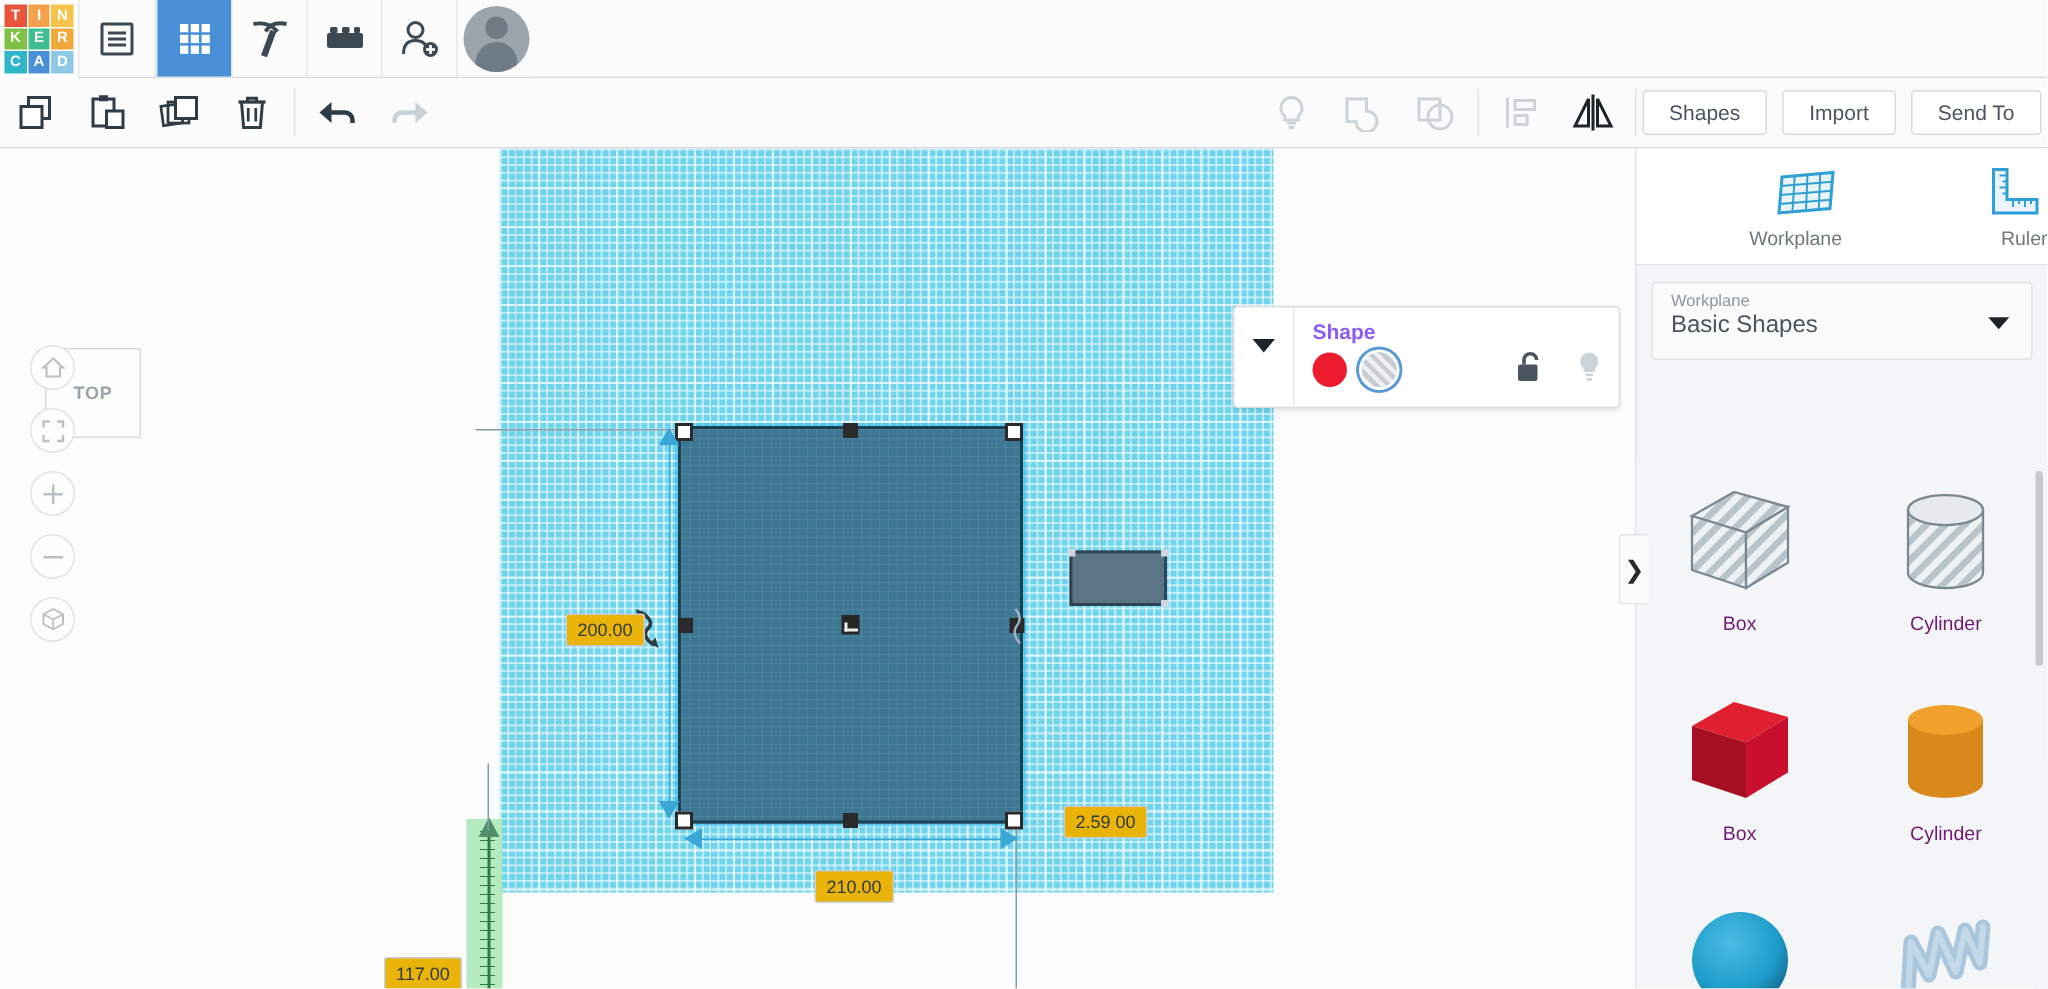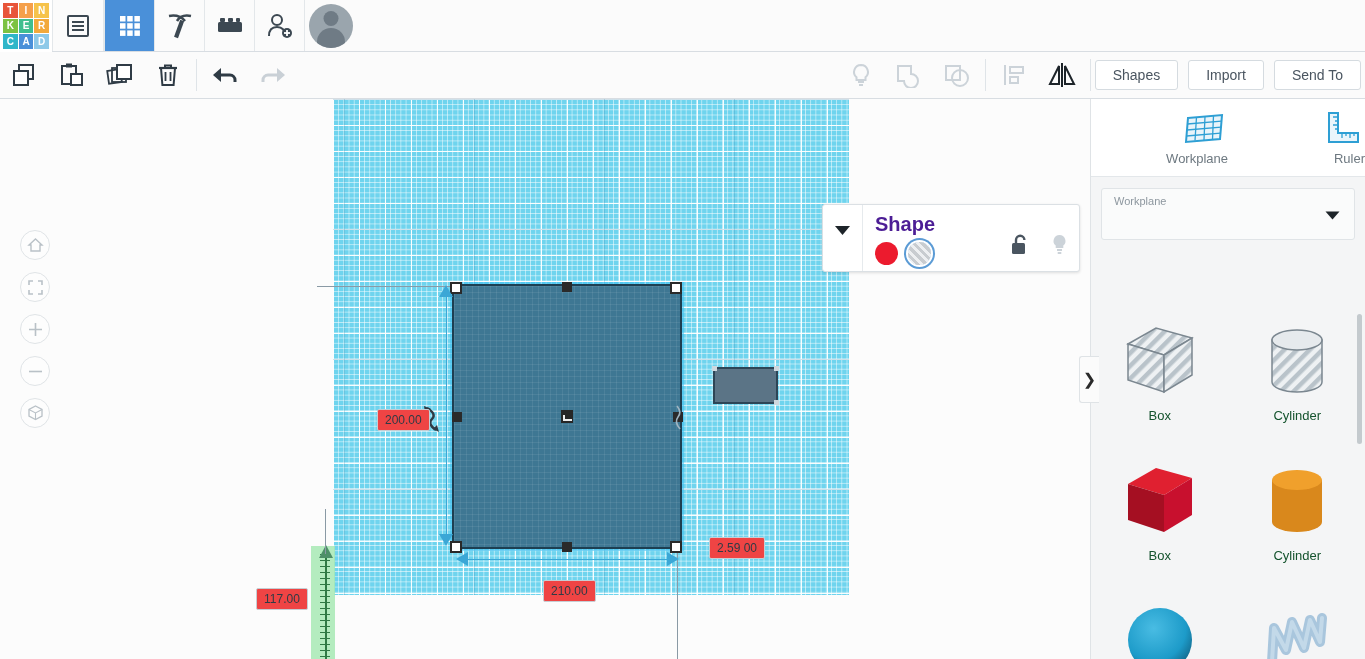--- a/index.html
+++ b/index.html
@@ -152,21 +152,21 @@
     border-left:2px solid #eee; border-bottom:2px solid #eee;
   }
   .small-rect {
     position:absolute; left:713px; top:268px; width:65px; height:37px;
     background:#5b7486; border:2px solid #2d4556;
   }
   .small-rect .sh { position:absolute; width:5px;height:5px;background:#cfd8de; }
 
   
   .dim {
-    position:absolute; background:#ef4444; border:1px solid #c6ced4; border-radius:2px;
+    position:absolute; background:#eab308; border:1px solid #c6ced4; border-radius:2px;
     font-size:12px; color:#2f3b45; padding:3px 7px; white-space:nowrap; z-index:8;
   }
   .rot-icon { position:absolute; z-index:8; }
 
   
   .arw { position:absolute; z-index:7; }
   .arw-up { border-left:7px solid transparent; border-right:7px solid transparent; border-bottom:12px solid #3ba7d6; width:0;height:0; }
   .arw-dn { border-left:7px solid transparent; border-right:7px solid transparent; border-top:12px solid #3ba7d6; width:0;height:0; }
   .arw-lf { border-top:7px solid transparent; border-bottom:7px solid transparent; border-right:12px solid #3ba7d6; width:0;height:0; }
   .arw-rt { border-top:7px solid transparent; border-bottom:7px solid transparent; border-left:12px solid #3ba7d6; width:0;height:0; }
@@ -178,21 +178,21 @@
     position:absolute; left:822px; top:105px; width:258px; height:68px;
     background:#fff; border:1px solid #dbe0e4; border-radius:3px;
     display:flex; align-items:stretch; z-index:20;
     box-shadow: 0 1px 3px rgba(0,0,0,.12);
   }
   .sp-chev {
     width:40px; display:flex; align-items:flex-start; justify-content:center; padding-top:20px;
     border-right:1px solid #e6eaed; cursor:pointer;
   }
   .sp-body { flex:1; padding:8px 12px 0 12px; position:relative; }
-  .sp-title { font-size:20px; color:#4c1d95; font-weight:bold; margin-bottom:6px; }
+  .sp-title { font-size:14px; color:#8b5cf6; font-weight:bold; margin-bottom:6px; }
   .sw-row { display:flex; align-items:center; gap:10px; }
   .sw-solid { width:23px;height:23px;border-radius:50%; background:#ec1b2e; cursor:pointer; }
   .sw-hole {
     width:23px;height:23px;border-radius:50%; cursor:pointer;
     background: repeating-linear-gradient(45deg,#c8ccd0 0 3px,#edeff1 3px 6px);
     box-shadow: 0 0 0 2px #fff, 0 0 0 4px #5b9bd5;
   }
   .sp-right { position:absolute; right:10px; top:28px; display:flex; gap:20px; align-items:center; }
 
   
@@ -229,21 +229,21 @@
   .rp-select .val { font-size:16px; color:#4a5560; margin-top:1px; }
   .rp-select .cv { position:absolute; right:14px; top:22px; }
   .rp-grid {
     position:absolute; left:0; top:209px; width:275px; height:351px;
     display:grid; grid-template-columns: 1fr 1fr; overflow:hidden; background:#f4f5f6;
   }
   .rp-item {
     display:flex; flex-direction:column; align-items:center; justify-content:flex-start;
     padding-top:14px; height:140px; cursor:pointer;
   }
-  .rp-item .name { font-size:13px; color:#14532d; margin-top:8px; }
+  .rp-item .name { font-size:13px; color:#701a75; margin-top:8px; }
   .rp-scroll {
     position:absolute; right:3px; top:215px; width:5px; height:130px;
     background:#c4cace; border-radius:3px;
   }
   .rp-collapse {
     position:absolute; left:1079px; top:356px; width:20px; height:47px;
     background:#fbfbfb; border:1px solid #dfe3e6; border-right:none;
     border-radius:3px 0 0 3px; display:flex;align-items:center;justify-content:center;
     font-size:16px; color:#2a2a2a; cursor:pointer; z-index:15;
   }
@@ -451,21 +451,21 @@
       <path d="M4 2 L11 5 L5 9 Z" fill="#2f3b45"></path>
       <path d="M19 28 L13 25 L17 21 Z" fill="#2f3b45"></path>
     </svg>
     <svg class="rot-icon" style="left:672px;top:305px;" width="14" height="28" viewBox="0 0 14 28">
       <path d="M5 2 Q10 8 6 13 Q2 18 8 25" stroke="#9fb4c1" stroke-width="1.6" fill="none"></path>
     </svg>
 
     <div class="dim" style="left:377px;top:310px;">200.00</div>
     <div class="dim" style="left:543px;top:481px;">210.00</div>
     <div class="dim" style="left:709px;top:438px;">2.59 00</div>
-    <div class="dim" style="left:256px;top:489px;text-align:right;">117.00</div>
+    <div class="dim" style="left:256px;top:539px;text-align:right;">117.00</div>
 
     <div class="shape-panel">
       <div class="sp-chev">
         <svg width="17" height="11" viewBox="0 0 17 11">
           <path d="M1 1 L8.5 10 L16 1 Z" fill="#1d2429"></path>
         </svg>
       </div>
       <div class="sp-body">
         <div class="sp-title">Shape</div>
         <div class="sw-row">
@@ -478,20 +478,21 @@
             <path d="M6 9 V6 a4.2 4.2 0 0 1 8.4 0" fill="none" stroke="#4a5560" stroke-width="2.4"></path>
           </svg>
           <svg width="19" height="23" viewBox="0 0 19 23">
             <path d="M9.5 2 a6 6 0 0 1 3.8 10.6 V15 h-7.6 v-2.4 A6 6 0 0 1 9.5 2 Z" fill="#ccd3d9"></path>
             <path d="M7 17 h5 M7.7 20 h3.6" stroke="#ccd3d9" stroke-width="1.8"></path>
           </svg>
         </div>
       </div>
     </div>
 
+    <div class="viewcube">TOP</div>
 
     <div class="circ-btn" style="top:131px;">
       <svg width="17" height="16" viewBox="0 0 17 16">
         <path d="M8.5 2 L15 8 h-2 v6 h-9 V8 H2 Z" fill="none" stroke="#b9c1c7" stroke-width="1.4"></path>
       </svg>
     </div>
     <div class="circ-btn" style="top:173px;">
       <svg width="17" height="17" viewBox="0 0 17 17">
         <path d="M2 6 V2 h4 M11 2 h4 v4 M15 11 v4 h-4 M6 15 H2 v-4" fill="none" stroke="#b9c1c7" stroke-width="1.6"></path>
       </svg>
@@ -530,20 +531,21 @@
           <path d="M6 3 h9 v20 h20 v9 H6 Z" fill="#eaf5fb" stroke="#2e9fd4" stroke-width="2"></path>
           <path d="M15 7 h-5 M15 11 h-3 M15 15 h-5 M15 19 h-3" stroke="#2e9fd4" stroke-width="1.3"></path>
           <path d="M19 23 v5 M23 23 v3 M27 23 v5 M31 23 v3" stroke="#2e9fd4" stroke-width="1.3"></path>
         </svg>
         <span>Ruler</span>
       </div>
     </div>
 
     <div class="rp-select">
       <div class="lbl">Workplane</div>
+      <div class="val">Basic Shapes</div>
       <svg class="cv" width="15" height="9" viewBox="0 0 15 9">
         <path d="M0.5 0.5 L7.5 8.5 L14.5 0.5 Z" fill="#1d2429"></path>
       </svg>
     </div>
 
     <div class="rp-grid">
 
       <div class="rp-item">
         <svg width="80" height="78" viewBox="0 0 80 78">
           <defs>

